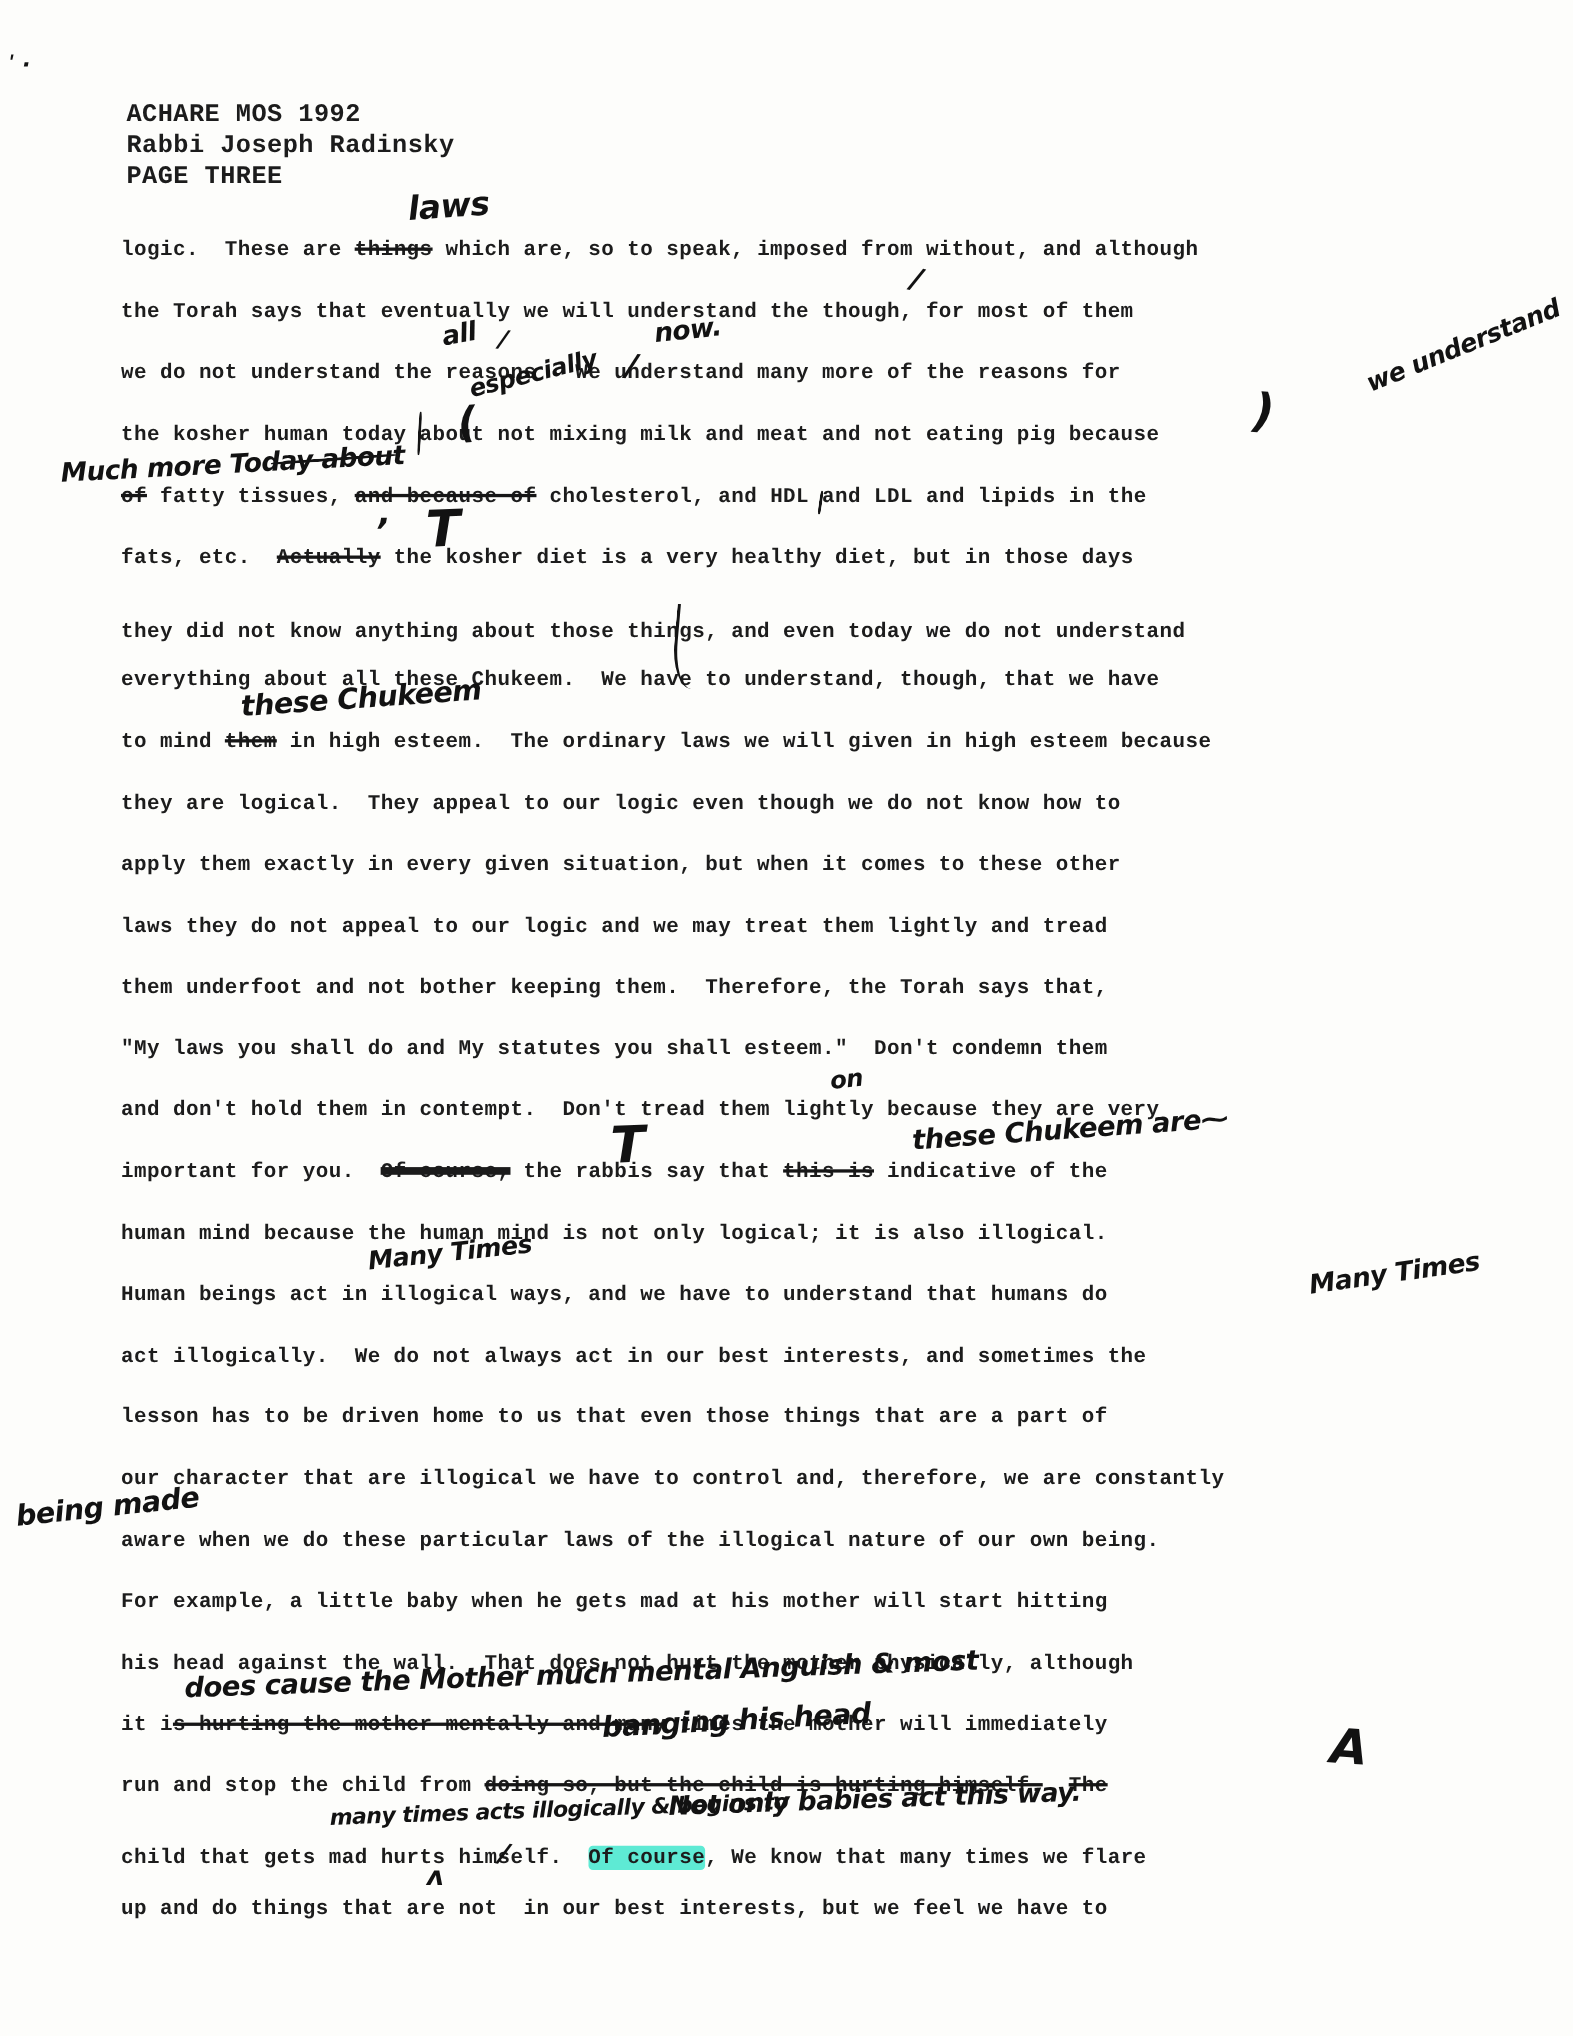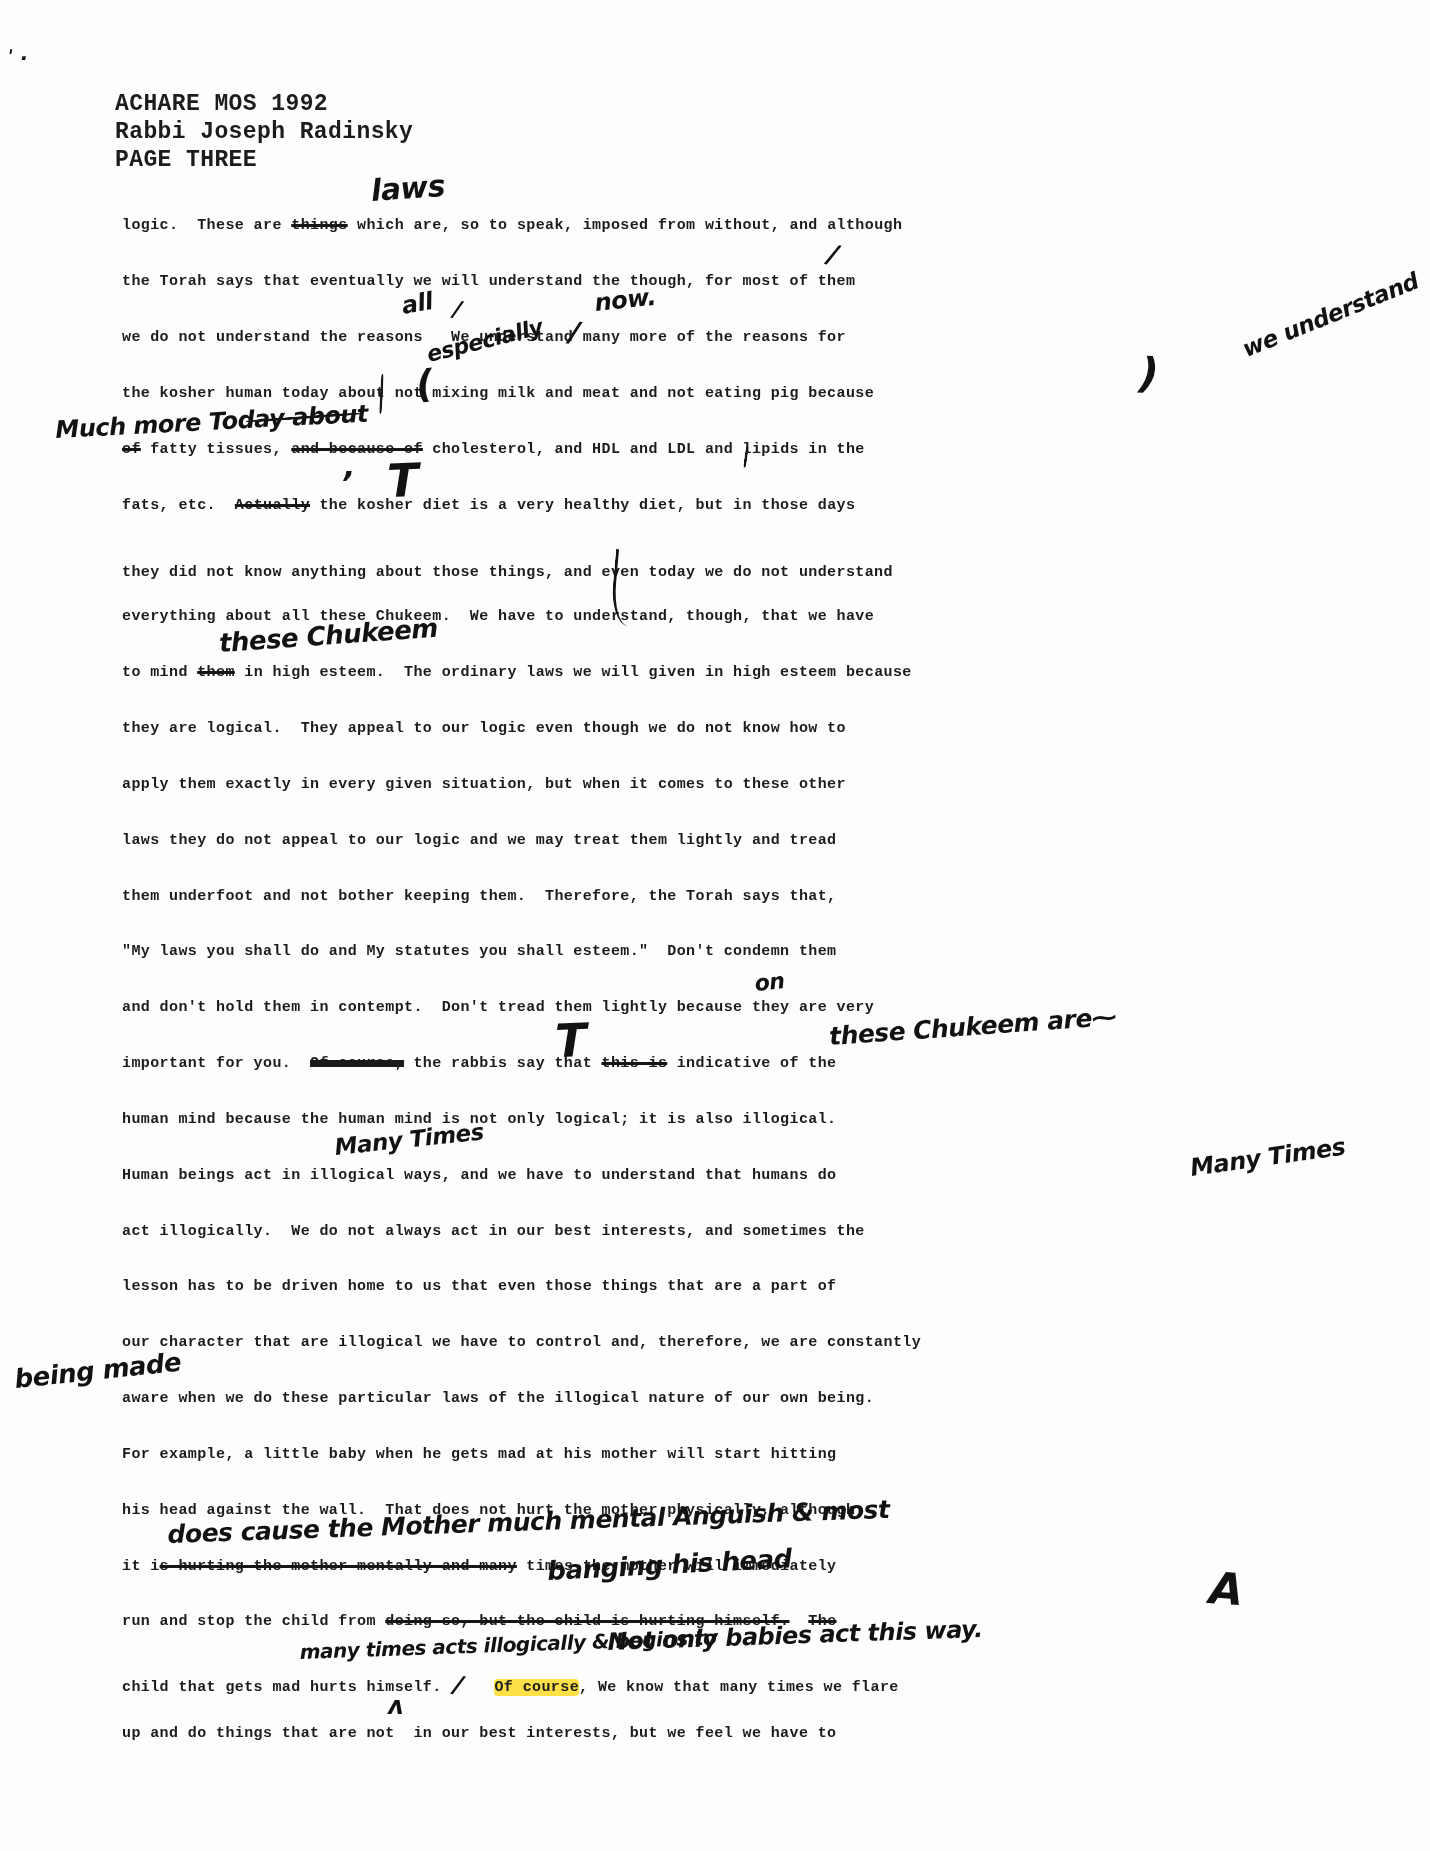--- a/index.html
+++ b/index.html
@@ -13,40 +13,39 @@
   }
   
   .hline{
     position:absolute;left:115px;
     font-size:23px;font-weight:600;letter-spacing:.4px;
     color:#1c1c1c;white-space:pre;line-height:1;
   }
   .h1{top:93px;} .h2{top:121px;} .h3{top:149px;}
   
   .tline{
-    position:absolute;left:122px;
-    font-size:15px;font-weight:600;letter-spacing:.4px;
+    position:absolute;left:110px;
+    font-size:19px;font-weight:600;letter-spacing:.4px;
     color:#1c1c1c;white-space:pre;line-height:1;
   }
   .seg{white-space:pre;}
   .strike{
     text-decoration:line-through;
     text-decoration-thickness:3px;
     text-decoration-color:#161616;
   }
   .scribble{
     text-decoration:line-through;
     text-decoration-thickness:7px;
     text-decoration-color:#1b1b1b;
   }
   .blackout{
-    background:#fde047;
+    background:#5eead4;
     color:#1c1c1c;
     border-radius:4px;
-    margin-left:34px;
   }
   
   .hw{
     position:absolute;
     font-family:"DejaVu Sans", sans-serif;
     font-style:italic;font-weight:700;
     letter-spacing:-0.5px;color:#121212;
     white-space:nowrap;line-height:1;
     transform-origin:left bottom;
   }

